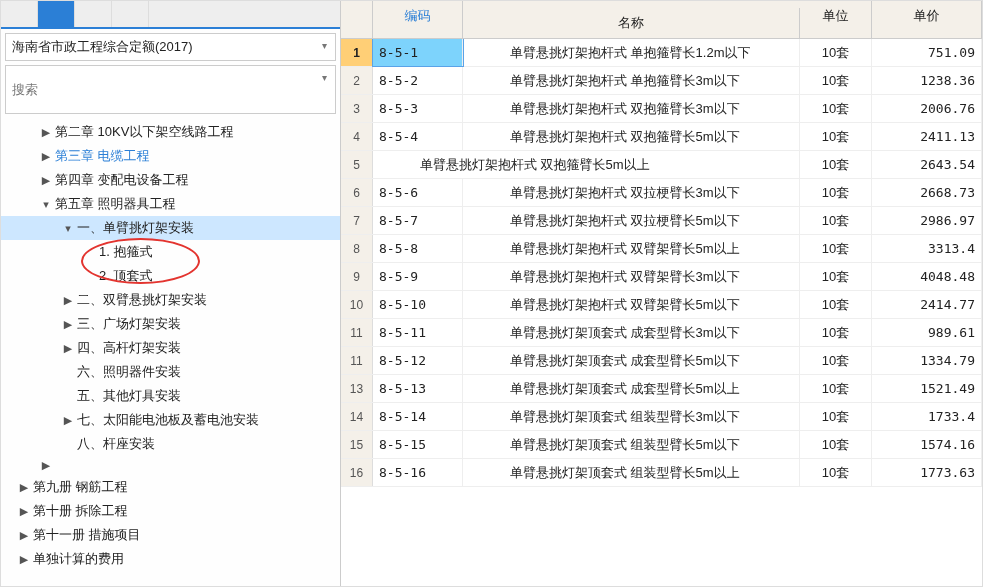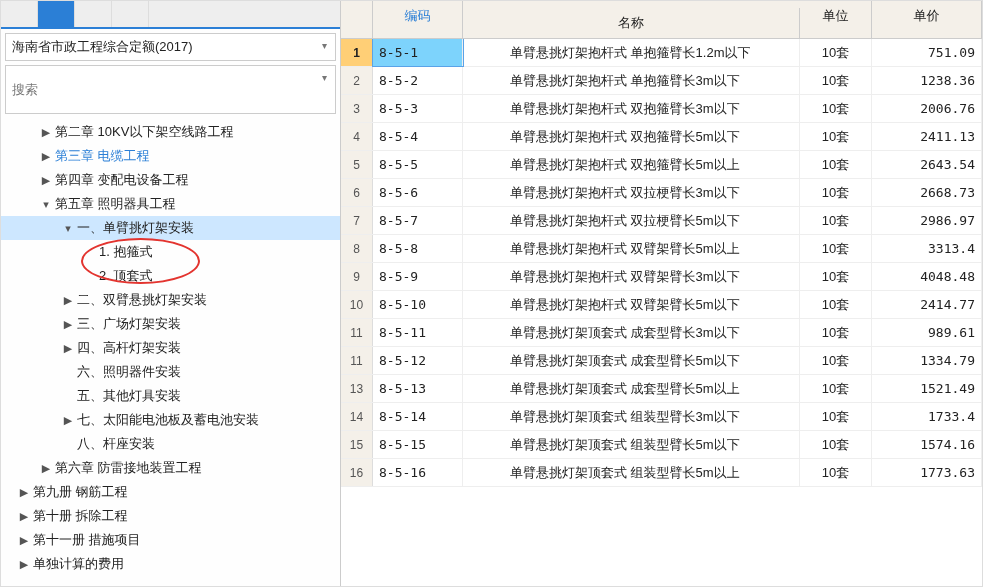--- a/index.html
+++ b/index.html
@@ -146,21 +146,20 @@
           <span class="label">七、太阳能电池板及蓄电池安装</span>
         </div>
         <div class="tree-row">
           <span class="indent" style="width: 56px;"></span>
           <span class="toggle"></span>
           <span class="label">八、杆座安装</span>
         </div>
         <div class="tree-row">
           <span class="indent" style="width: 34px;"></span>
           <span class="toggle">▶</span>
-          <span class="label">第六章 防雷接地装置工程</span>
         </div>
         <div class="tree-row">
           <span class="indent" style="width: 12px;"></span>
           <span class="toggle">▶</span>
           <span class="label">第九册 钢筋工程</span>
         </div>
         <div class="tree-row">
           <span class="indent" style="width: 12px;"></span>
           <span class="toggle">▶</span>
           <span class="label">第十册 拆除工程</span>
@@ -210,21 +209,20 @@
         </div>
         <div class="grow">
           <div class="cell rownum">4</div>
           <div class="cell code">8-5-4</div>
           <div class="cell name">单臂悬挑灯架抱杆式 双抱箍臂长5m以下</div>
           <div class="cell unit">10套</div>
           <div class="cell price">2411.13</div>
         </div>
         <div class="grow">
           <div class="cell rownum">5</div>
-          <div class="cell code">8-5-5</div>
           <div class="cell name">单臂悬挑灯架抱杆式 双抱箍臂长5m以上</div>
           <div class="cell unit">10套</div>
           <div class="cell price">2643.54</div>
         </div>
         <div class="grow">
           <div class="cell rownum">6</div>
           <div class="cell code">8-5-6</div>
           <div class="cell name">单臂悬挑灯架抱杆式 双拉梗臂长3m以下</div>
           <div class="cell unit">10套</div>
           <div class="cell price">2668.73</div>

